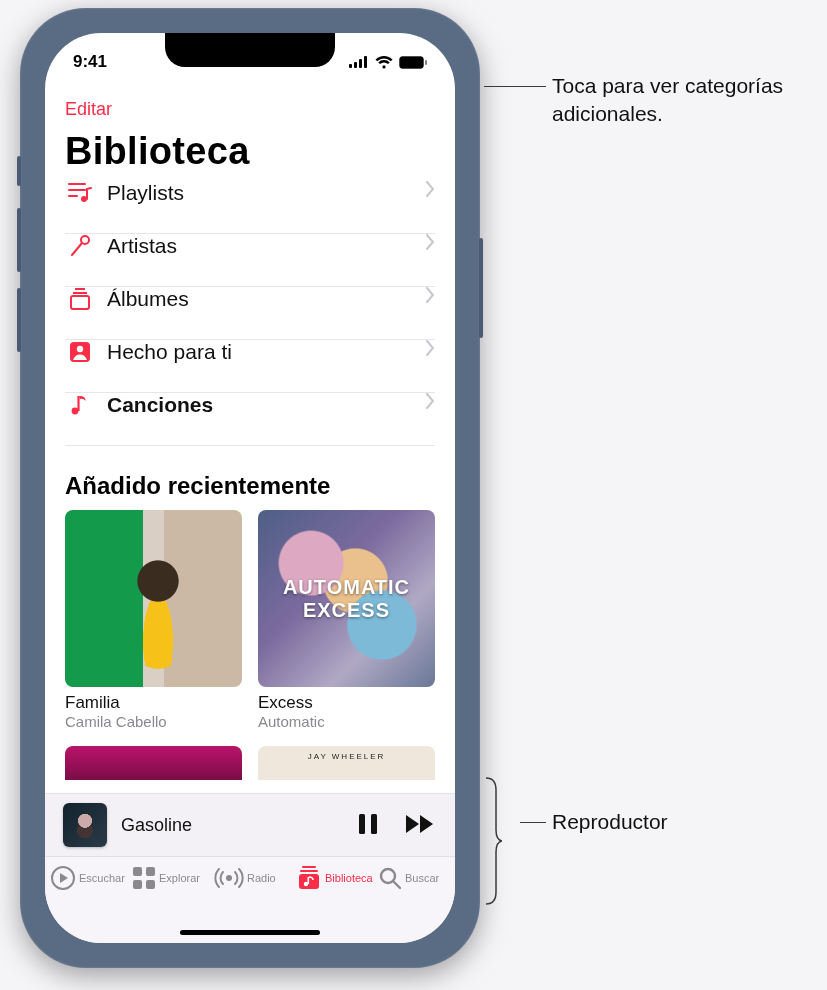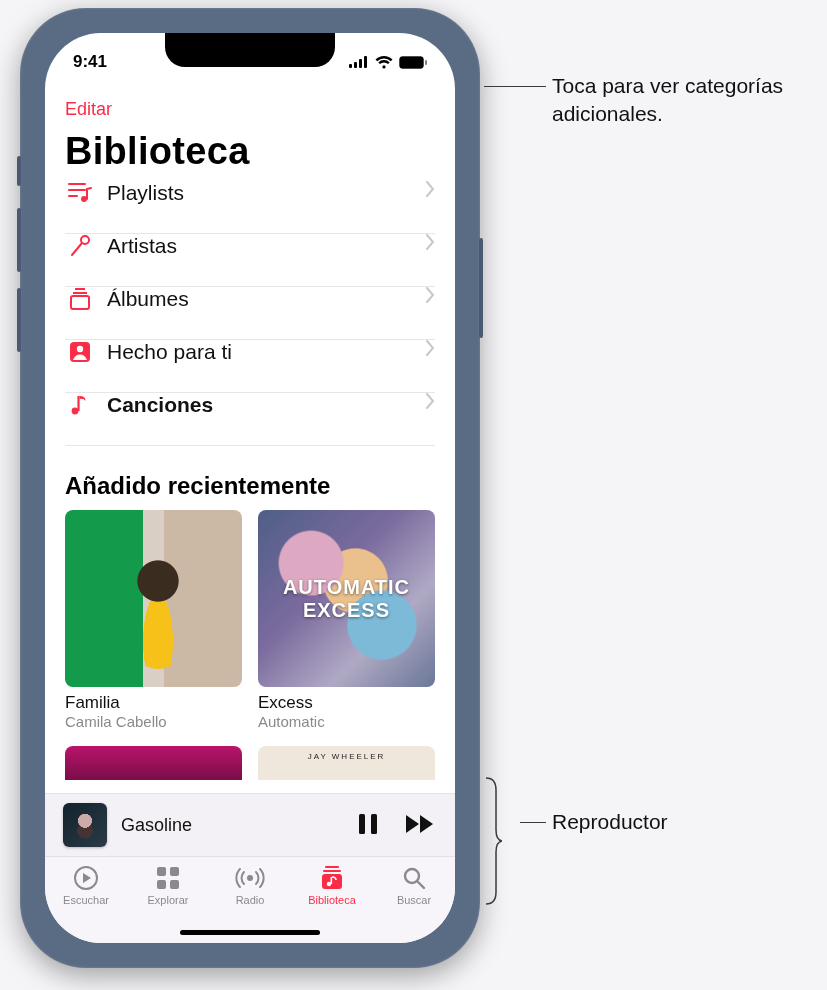--- a/index.html
+++ b/index.html
@@ -185,21 +185,21 @@
     left:0; right:0; bottom:0;
     height:86px;
     background: rgba(246,244,248,.92);
     display:flex;
     justify-content:space-around;
     align-items:flex-start;
     padding-top:8px;
     z-index:6;
   }
   .tab {
-    display:flex; flex-direction:column; align-items:center; gap:3px;
+    display:flex; flex-direction:row; align-items:center; gap:3px;
     color:#8a8a8e; font-size:11px; background:none; border:none;
     width:72px;
   }
   .tab.active { color:#fa2d48; }
   .tab-icon { height:26px; display:flex; align-items:center; justify-content:center; }
   .home-indicator {
     position:absolute; bottom:8px; left:50%; transform:translateX(-50%);
     width:140px; height:5px; border-radius:3px; background:#000;
   }
 

